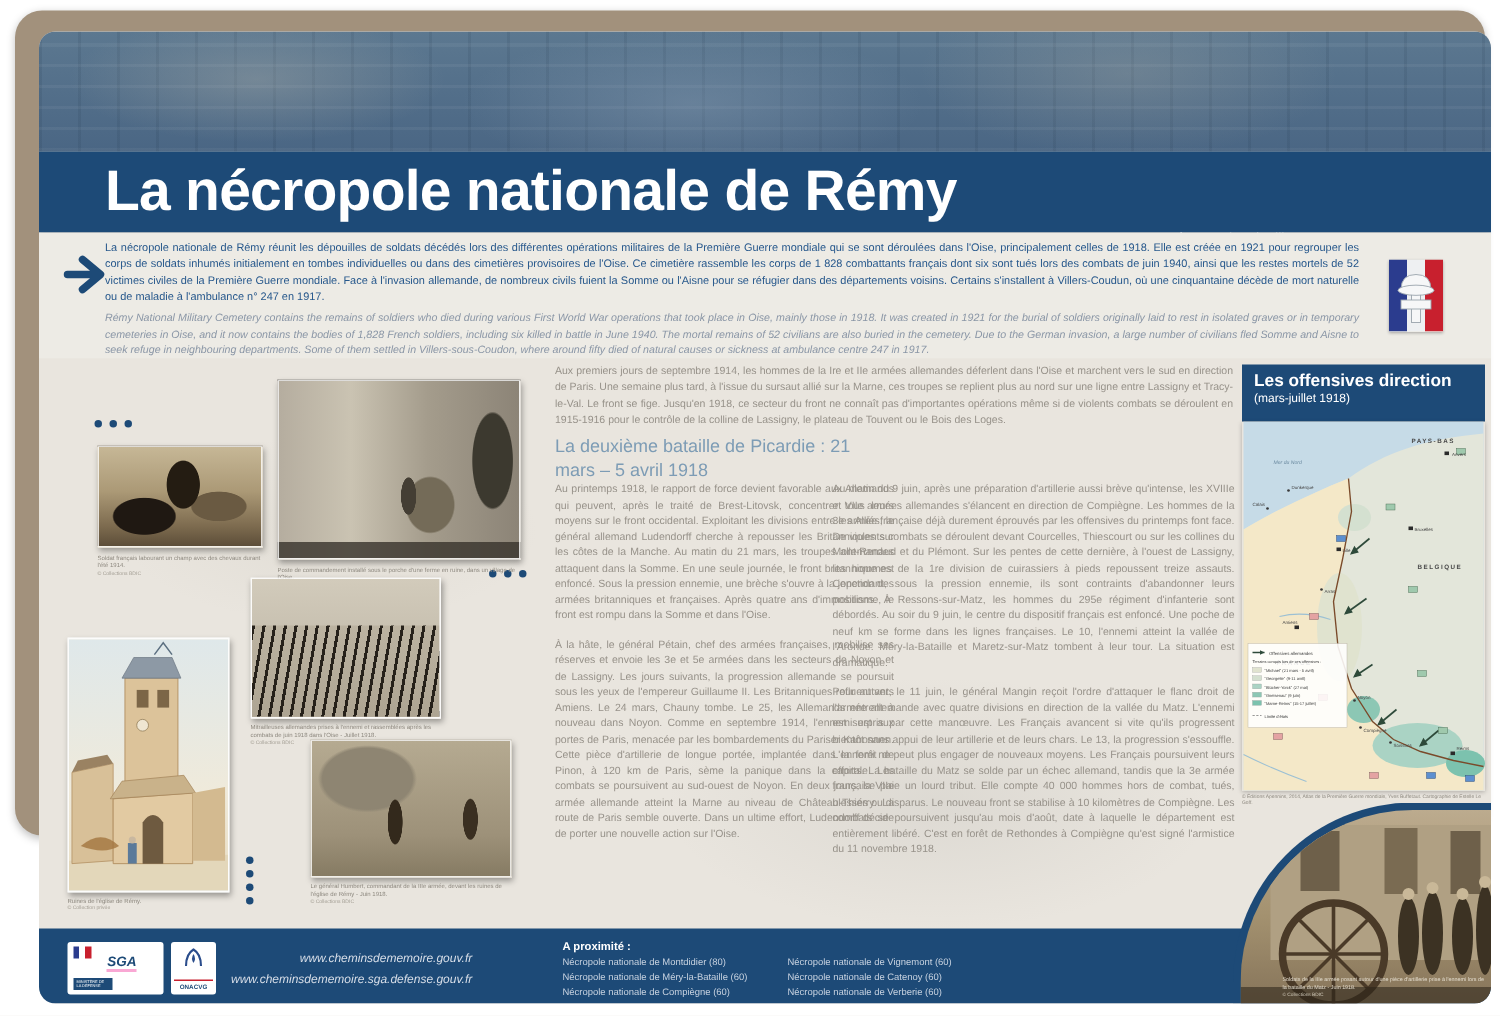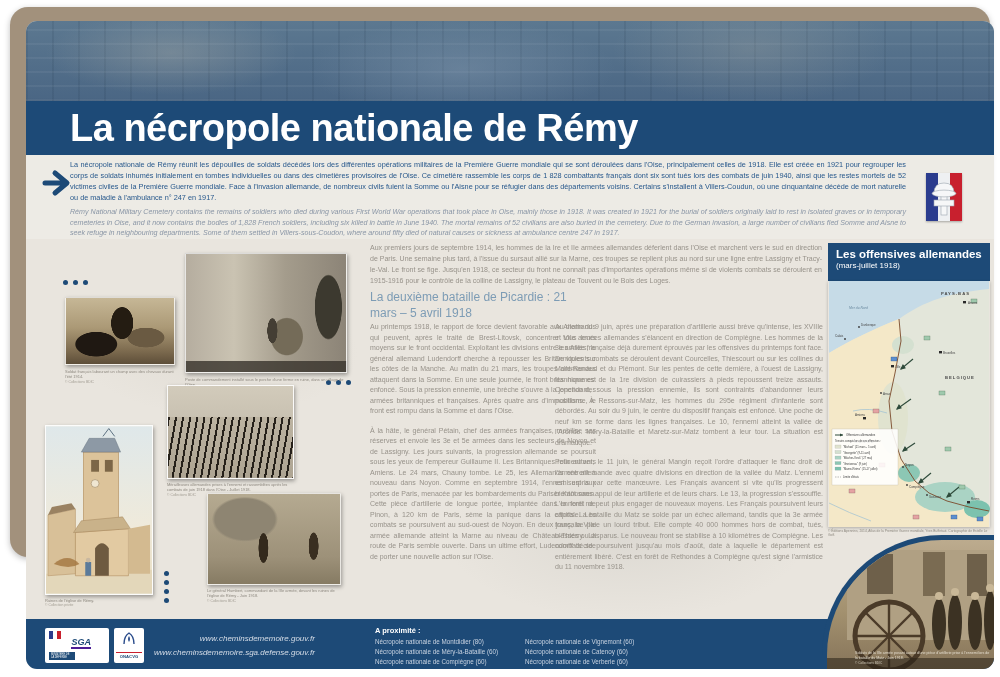--- a/index.html
+++ b/index.html
@@ -106,21 +106,21 @@
   .cannon-cap { position:absolute; left:28px; bottom:4px; width:138px; font-size:3.6px; color:#e3dccd; line-height:1.35; }
   .cannon-cap .credit { font-size:3.2px; color:#cfc8b8; display:block; }
 
   
   .footer { position:absolute; left:0; top:598px; width:968px; height:50px; background:#1d4a77; }
   .logo-box { position:absolute; background:#fff; border-radius:2px; }
   .logo1 { left:19px; top:607px; width:64px; height:35px; padding:3px 4px; }
   .logo2 { left:88px; top:607px; width:30px; height:35px; padding:2px; text-align:center; }
   .flag-mini { width:12px; height:8px; display:inline-block; vertical-align:top;
     background:linear-gradient(90deg,#2b3c8e 0 33%,#fff 33% 66%,#c8202e 66% 100%); }
-  .sga-word { display:inline-block; font-style:italic; font-weight:bold; color:#1d4a77; font-size:9px; margin-left:6px; border-bottom:2px solid #4c1d95; line-height:1; }
+  .sga-word { display:inline-block; font-style:italic; font-weight:bold; color:#1d4a77; font-size:9px; margin-left:6px; border-bottom:2px solid #f9a8d4; line-height:1; }
   .logo-chip { margin-top:3px; background:#1d4a77; color:#fff; font-size:2.6px; padding:1px 2px; line-height:1.2; display:inline-block; max-width:26px; vertical-align:top; }
   .onac-flame { width:14px; height:16px; margin:1px auto 0; }
   .onac-word { font-size:4.2px; font-weight:bold; color:#1d4a77; border-top:1px solid #c8202e; margin-top:1px; padding-top:1px; }
 
   .urls { position:absolute; left:128px; top:611px; color:#d7dee8; font-style:italic; font-size:8px; line-height:1.8;text-align:right; }
   .prox-title { position:absolute; left:349px; top:605px; color:#ffffff; font-weight:bold; font-size:7.5px; }
   .prox-col { position:absolute; top:616px; color:#c7d2e0; font-size:6.3px; line-height:1.55; }
   .pc1 { left:349px; } .pc2 { left:499px; }
 </style>
 </head>
@@ -237,21 +237,21 @@
         <p>Au printemps 1918, le rapport de force devient favorable aux Allemands qui peuvent, après le traité de Brest-Litovsk, concentrer tous leurs moyens sur le front occidental. Exploitant les divisions entre les Alliés, le général allemand Ludendorff cherche à repousser les Britanniques sur les côtes de la Manche. Au matin du 21 mars, les troupes allemandes attaquent dans la Somme. En une seule journée, le front britannique est enfoncé. Sous la pression ennemie, une brèche s'ouvre à la jonction des armées britanniques et françaises. Après quatre ans d'immobilisme, le front est rompu dans la Somme et dans l'Oise.</p>
         <p>À la hâte, le général Pétain, chef des armées françaises, mobilise ses réserves et envoie les 3e et 5e armées dans les secteurs de Noyon et de Lassigny. Les jours suivants, la progression allemande se poursuit sous les yeux de l'empereur Guillaume II. Les Britanniques refluent vers Amiens. Le 24 mars, Chauny tombe. Le 25, les Allemands entrent à nouveau dans Noyon. Comme en septembre 1914, l'ennemi est aux portes de Paris, menacée par les bombardements du Pariser Kanonnen. Cette pièce d'artillerie de longue portée, implantée dans la forêt de Pinon, à 120 km de Paris, sème la panique dans la capitale. Les combats se poursuivent au sud-ouest de Noyon. En deux jours, la VIIe armée allemande atteint la Marne au niveau de Château-Thierry. La route de Paris semble ouverte. Dans un ultime effort, Ludendorff décide de porter une nouvelle action sur l'Oise.</p>
       </div>
 
       <div class="col c-right">
         <p>Au matin du 9 juin, après une préparation d'artillerie aussi brève qu'intense, les XVIIIe et VIIe armées allemandes s'élancent en direction de Compiègne. Les hommes de la 3e armée française déjà durement éprouvés par les offensives du printemps font face. De violents combats se déroulent devant Courcelles, Thiescourt ou sur les collines du Mont-Renaud et du Plémont. Sur les pentes de cette dernière, à l'ouest de Lassigny, les hommes de la 1re division de cuirassiers à pieds repoussent treize assauts. Cependant, sous la pression ennemie, ils sont contraints d'abandonner leurs positions. À Ressons-sur-Matz, les hommes du 295e régiment d'infanterie sont débordés. Au soir du 9 juin, le centre du dispositif français est enfoncé. Une poche de neuf km se forme dans les lignes françaises. Le 10, l'ennemi atteint la vallée de l'Aronde. Méry-la-Bataille et Maretz-sur-Matz tombent à leur tour. La situation est dramatique.</p>
         <p>Pour autant, le 11 juin, le général Mangin reçoit l'ordre d'attaquer le flanc droit de l'armée allemande avec quatre divisions en direction de la vallée du Matz. L'ennemi est surpris par cette manœuvre. Les Français avancent si vite qu'ils progressent bientôt sans appui de leur artillerie et de leurs chars. Le 13, la progression s'essouffle. L'ennemi ne peut plus engager de nouveaux moyens. Les Français poursuivent leurs efforts. La bataille du Matz se solde par un échec allemand, tandis que la 3e armée française paie un lourd tribut. Elle compte 40 000 hommes hors de combat, tués, blessés ou disparus. Le nouveau front se stabilise à 10 kilomètres de Compiègne. Les combats se poursuivent jusqu'au mois d'août, date à laquelle le département est entièrement libéré. C'est en forêt de Rethondes à Compiègne qu'est signé l'armistice du 11 novembre 1918.</p>
       </div>
 
       <div class="map-header">
-        <div class="t1">Les offensives allemandes</div>
+        <div class="t1">Les offensives direction</div>
         <div class="t2">(mars-juillet 1918)</div>
       </div>
 
       <div class="map-box">
         <svg viewBox="0 0 160 246" width="162" height="246">
           <rect width="160" height="246" fill="#c6dbe7"></rect>
 
           <path d="M70,38 C95,20 120,12 160,8 L160,246 L0,246 L0,72 C20,60 45,48 70,38 Z" fill="#e3e6da"></path>
 
           <path d="M0,72 C20,60 45,48 70,38 L72,60 66,92 60,120 63,150 72,178 86,200 100,212 118,220 140,226 160,230 L160,246 0,246 Z" fill="#f4e8c8"></path>

